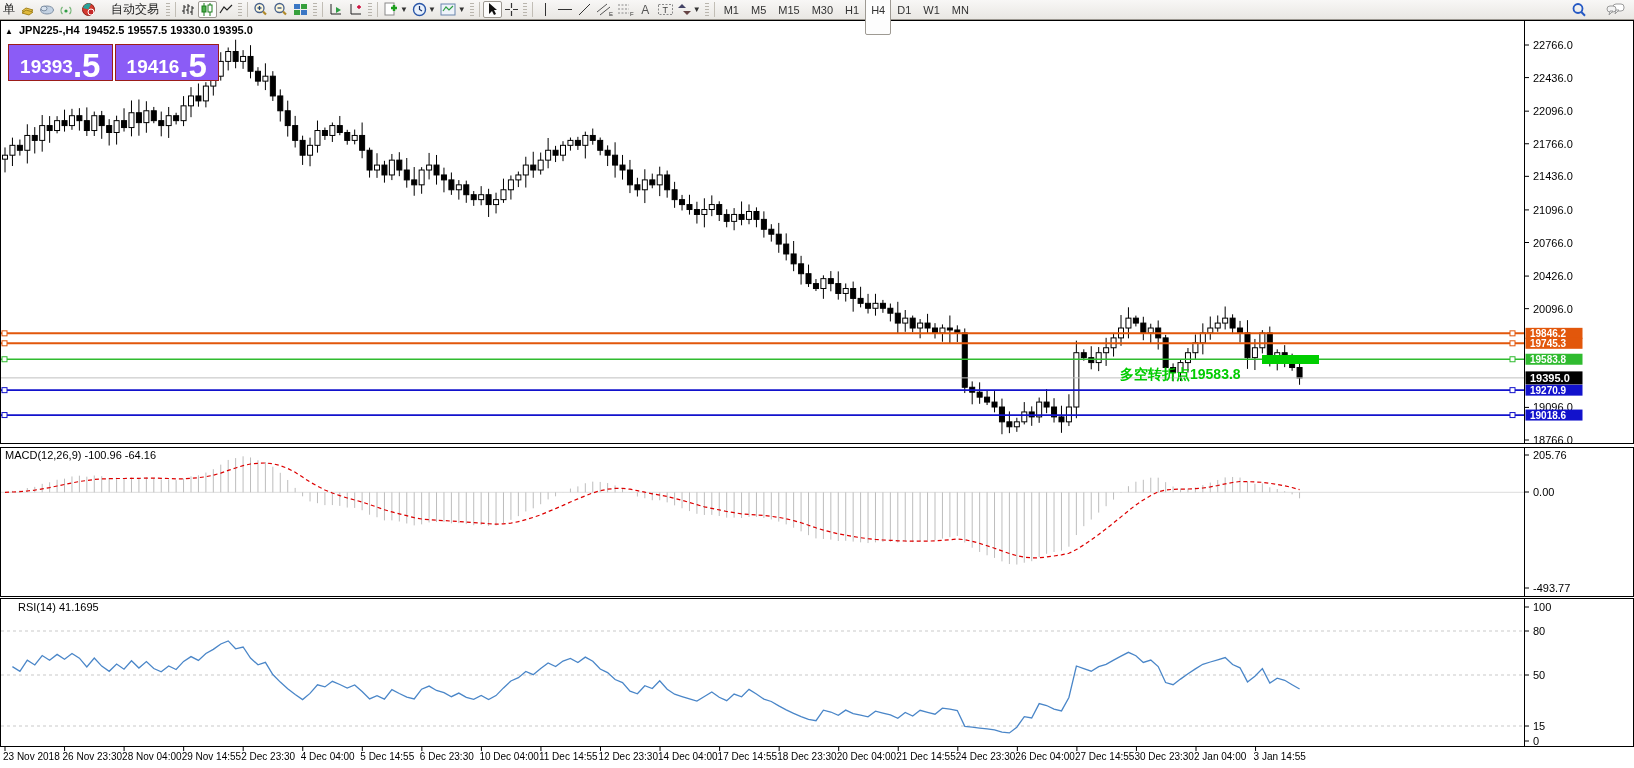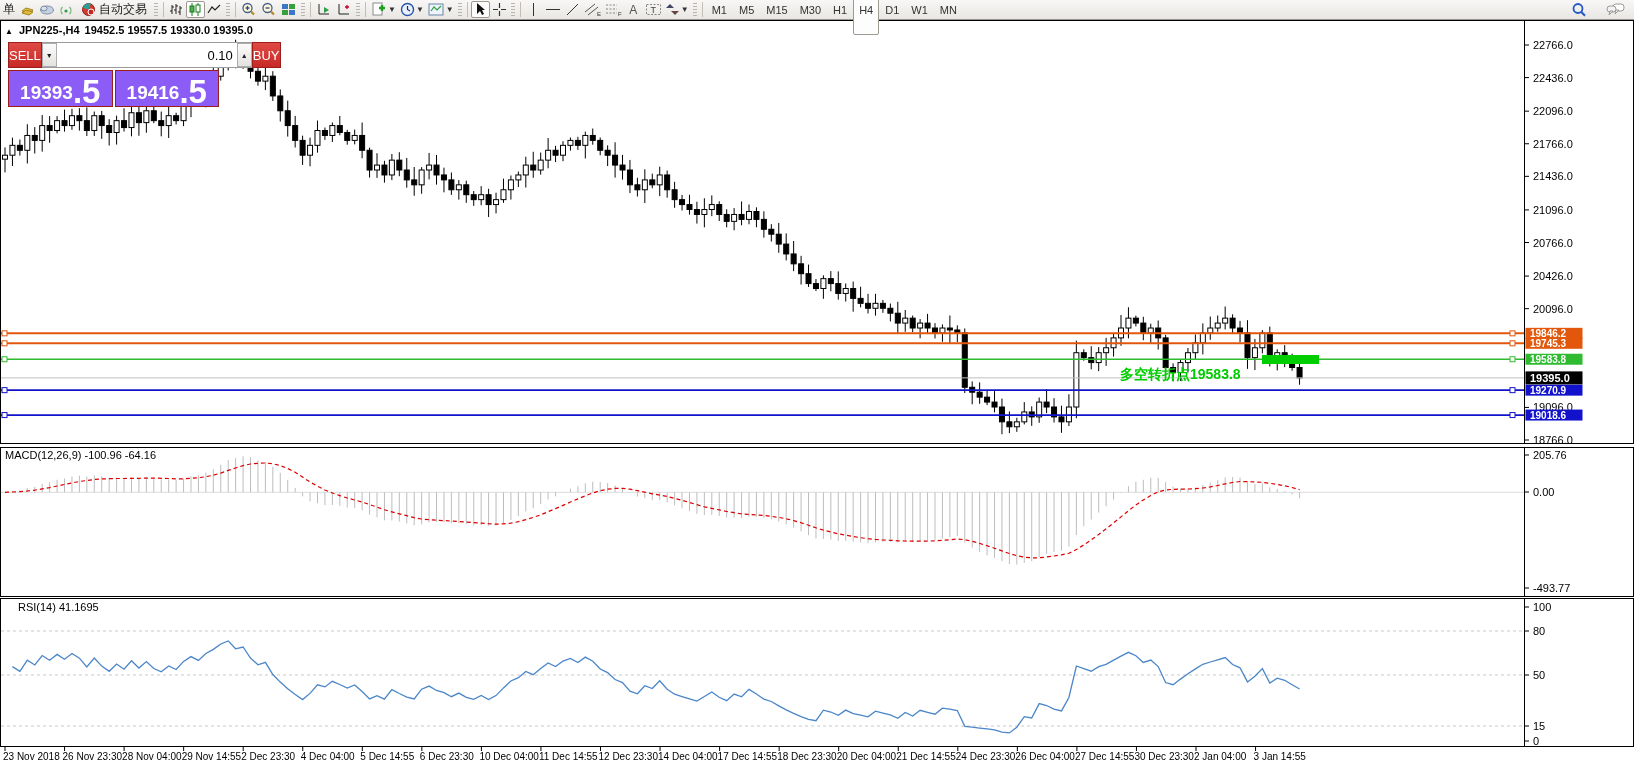--- a/index.html
+++ b/index.html
@@ -64,21 +64,21 @@
           <ellipse cx="5" cy="6.5" rx="3" ry="2.4" fill="#d8e2ee" stroke="#7d8ea3"></ellipse>
         </svg>
     </div>
     <div class="tbtn">
       <svg width="15" height="15">
           <circle cx="7" cy="9" r="1.6" fill="#2f9e44"></circle>
           <path d="M3.5 12 A5 5 0 0 1 3.5 5" fill="none" stroke="#74b576" stroke-width="1.3"></path>
           <path d="M10.5 5 A5 5 0 0 1 10.5 12" fill="none" stroke="#74b576" stroke-width="1.3"></path>
         </svg>
     </div>
-    <div class="tbtn" style="padding:0 4px;">
+    <div class="tbtn" style="padding:0 4px;gap:12px;">
       <svg width="15" height="15">
           <circle cx="7.5" cy="7.5" r="6" fill="#d33a2f" stroke="#8f1f17"></circle>
           <path d="M2 6 A6 6 0 0 1 10 1.8 L7.5 7.5 Z" fill="#2aa198"></path>
           <circle cx="10" cy="10" r="3" fill="#c62828" stroke="#fff"></circle>
         </svg>
       <span class="cjk" style="margin-left:3px;">自动交易</span>
     </div>
     <div class="handle"></div>
       <div class="sep"></div>
     <div class="tbtn">
@@ -905,29 +905,20 @@
       </svg>
   </div>
 
   <div class="chart-title">
     <span class="tri">▲</span>
     <span>JPN225-,H4</span>
     <span style="margin-left:2px;">19452.5 19557.5 19330.0 19395.0</span>
   </div>
 
   <div class="trade-panel">
-    <div class="tp-row1">
-      <div class="tp-btn">SELL</div>
-      <div class="spinner">
-        <div class="spin-btn">▼</div>
-        <input class="vol" value="0.10" style="">
-        <div class="spin-btn">▲</div>
-      </div>
-      <div class="tp-btn">BUY</div>
-    </div>
     <div class="tp-row2">
       <div class="quote">
         <span class="q-main">19393</span>
         <span class="q-big">.5</span>
       </div>
       <div class="quote">
         <span class="q-main">19416</span>
         <span class="q-big">.5</span>
       </div>
     </div>

